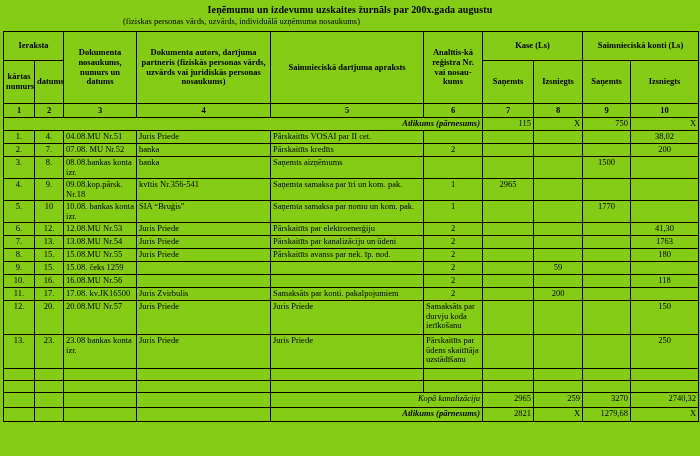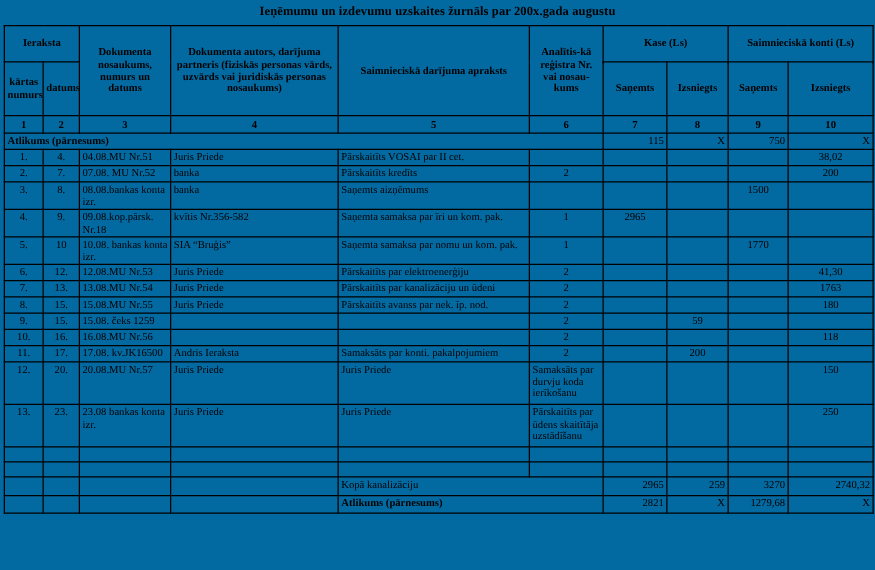--- a/index.html
+++ b/index.html
@@ -1,19 +1,19 @@
 <!DOCTYPE html>
 <html><head>
 <meta charset="utf-8">
 <style>
   html,body{margin:0;padding:0;background:#fff;}
   #page{
     position:relative;
     width:700px;height:456px;
-    background:#0369a1;
+    background:#84cc16;
     color:#000;
     font-family:"Liberation Serif", serif;
     overflow:hidden;
   }
   .doc-title{
     text-align:center;
     font-size:10px;
     font-weight:bold;
     padding-top:4px;
     letter-spacing:0.1px;
@@ -62,35 +62,36 @@
   tr.h-recv th{height:40px;border-radius:16px;}
   #journal-rows tr{height:13px;}
   #journal-rows tr:nth-child(3),
   #journal-rows tr:nth-child(4),
   #journal-rows tr:nth-child(5){height:20px;}
   #journal-rows tr:nth-child(12),
   #journal-rows tr:nth-child(13){height:34px;}
   .c-nr,.c-datums{text-align:center;}
   .c-kase_sanemts,.c-kase_izsniegts,.c-kredits_sanemts,.c-kredits_izsniegts{text-align:center;}
   .c-registrs.center{text-align:center;}
-  td.right{}
+  td.right{text-align:right;font-style:italic;}
   td.bold{font-weight:bold;}
   td.center{text-align:right;}
   tr.empty-row{height:12px;}
   tr.totals-row{height:15px;}
   tr.closing-row{height:14px;}
   tr.opening-row{height:13px;}
 </style>
 </head>
 <body>
 
 <div id="page">
 
   <div class="doc-title">Ieņēmumu un izdevumu uzskaites žurnāls par 200x.gada augustu</div>
 
+  <div class="taxpayer-hint">(fiziskas personas vārds, uzvārds, individuālā uzņēmuma nosaukums)</div>
 
   <table class="journal">
     <colgroup>
       <col style="width:31px">
         <col style="width:29px">
         <col style="width:73px">
       <col style="width:134px">
         <col style="width:153px">
         <col style="width:59px">
       <col style="width:51px">
@@ -174,21 +175,21 @@
           <td class="c-registrs center"></td>
           <td class="c-kase_sanemts"></td>
           <td class="c-kase_izsniegts"></td>
           <td class="c-kredits_sanemts">1500</td>
           <td class="c-kredits_izsniegts"></td>
         </tr>
         <tr>
           <td class="c-nr">4.</td>
           <td class="c-datums">9.</td>
           <td class="c-dokuments">09.08.kop.pārsk. Nr.18</td>
-          <td class="c-autors">kvītis Nr.356-582</td>
+          <td class="c-autors">kvītis Nr.356-541</td>
           <td class="c-apraksts">Saņemta samaksa par īri un kom. pak.</td>
           <td class="c-registrs center">1</td>
           <td class="c-kase_sanemts">2965</td>
           <td class="c-kase_izsniegts"></td>
           <td class="c-kredits_sanemts"></td>
           <td class="c-kredits_izsniegts"></td>
         </tr>
         <tr>
           <td class="c-nr">5.</td>
           <td class="c-datums">10</td>
@@ -258,21 +259,21 @@
           <td class="c-registrs center">2</td>
           <td class="c-kase_sanemts"></td>
           <td class="c-kase_izsniegts"></td>
           <td class="c-kredits_sanemts"></td>
           <td class="c-kredits_izsniegts">118</td>
         </tr>
         <tr>
           <td class="c-nr">11.</td>
           <td class="c-datums">17.</td>
           <td class="c-dokuments">17.08. kv.JK16500</td>
-          <td class="c-autors">Andris Ieraksta</td>
+          <td class="c-autors">Juris Zvirbulis</td>
           <td class="c-apraksts">Samaksāts par konti. pakalpojumiem</td>
           <td class="c-registrs center">2</td>
           <td class="c-kase_sanemts"></td>
           <td class="c-kase_izsniegts">200</td>
           <td class="c-kredits_sanemts"></td>
           <td class="c-kredits_izsniegts"></td>
         </tr>
         <tr>
           <td class="c-nr">12.</td>
           <td class="c-datums">20.</td>

